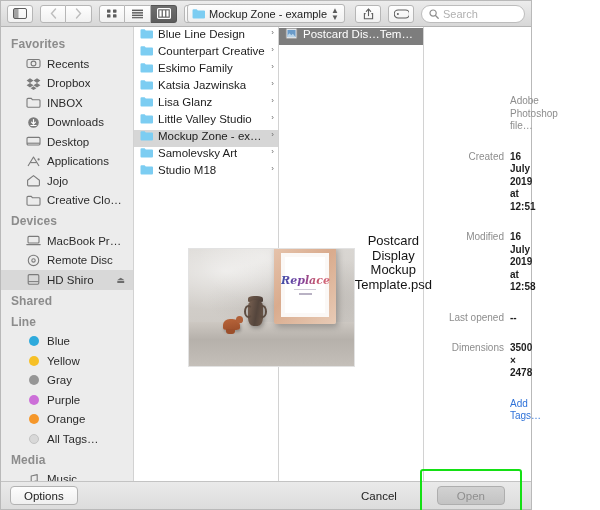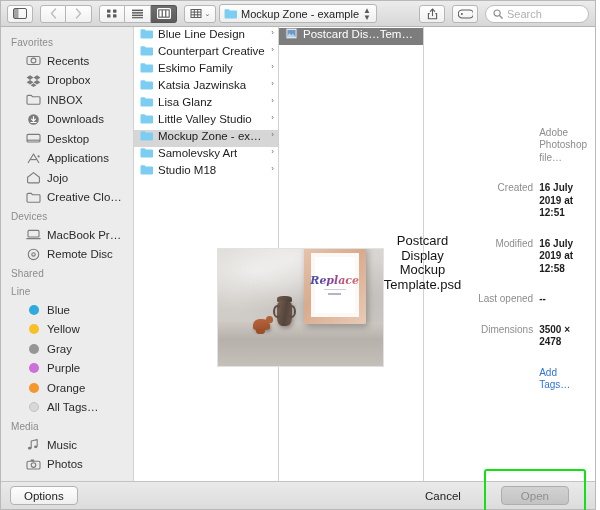--- a/index.html
+++ b/index.html
@@ -4,21 +4,21 @@
 <style>
   * { box-sizing: border-box; margin: 0; padding: 0; }
   html, body {
     width: 600px; height: 510px;
     font-family: "Liberation Sans", sans-serif;
     -webkit-font-smoothing: antialiased;
     overflow: hidden;
   }
   #window {
     position: relative;
-    width: 596px; height: 510px;
+    width: 532px; height: 510px;
     background: #fff;
     display: flex; flex-direction: column;
     border: 1px solid #b9b9b9;
   }
 
   
   #toolbar {
     height: 26px; flex: 0 0 26px;
     background: linear-gradient(to bottom, #ececec 0%, #d7d7d7 100%);
     border-bottom: 1px solid #b4b4b4;
@@ -71,21 +71,21 @@
   
   #sidebar {
     width: 133px; flex: 0 0 133px;
     background: #ececec;
     border-right: 1px solid #d2d2d2;
     padding-top: 6px;
     overflow: hidden;
     font-size: 11.5px;
   }
   .sb-head {
-    font-size: 10px; color: #8c8c8c; font-weight: normal;
+    font-size: 12px; color: #8c8c8c; font-weight: bold;
     padding: 4px 0 3px 10px; letter-spacing: .1px;
   }
   .sb-item {
     height: 19.5px; display: flex; align-items: center;
     gap: 6px; padding: 0 8px 0 25px; color: #2b2b2b;
     position: relative;
   }
   .sb-item.sel { background: #d8d8d8; }
   .sb-ico { width: 15px; flex: 0 0 15px; display: flex; align-items: center; justify-content: center; color: #7b7b7b; }
   .sb-label { overflow: hidden; white-space: nowrap; text-overflow: ellipsis; }
@@ -395,20 +395,30 @@
           <span class="sb-label">MacBook Pro (3)</span>
         </div>
         <div class="sb-item">
           <span class="sb-ico">
             <svg width="15" height="13" viewBox="0 0 15 13">
               <circle cx="7.5" cy="6.4" r="5.2" fill="none" stroke="#7b7b7b" stroke-width="1.1"></circle>
               <circle cx="7.5" cy="6.4" r="1.7" fill="none" stroke="#7b7b7b" stroke-width="1.1"></circle>
             </svg>
           </span>
           <span class="sb-label">Remote Disc</span>
+        </div>
+        <div class="sb-item sel">
+          <span class="sb-ico">
+            <svg width="15" height="13" viewBox="0 0 15 13">
+              <rect x="2.2" y="1.6" width="10.6" height="9.6" rx="1.2" fill="none" stroke="#7b7b7b" stroke-width="1.1"></rect>
+              <path d="M2.2 8.6h10.6" stroke="#7b7b7b" stroke-width="1"></path>
+            </svg>
+          </span>
+          <span class="sb-label">HD Shiro</span>
+          <span class="eject">⏏</span>
         </div>
         <div class="sb-head">Shared</div>
         <div class="sb-head">Line</div>
         <div class="sb-item">
           <span class="sb-ico">
             <span class="dot" style="background:#2eaadc"></span>
           </span>
           <span class="sb-label">Blue</span>
         </div>
         <div class="sb-item">

